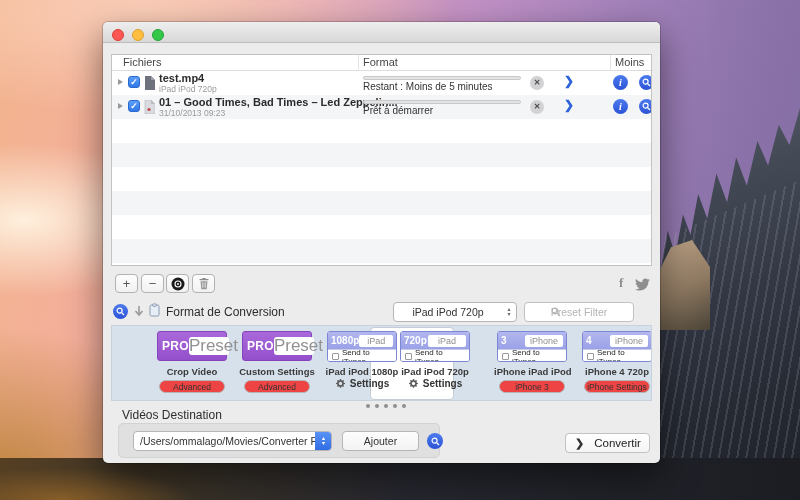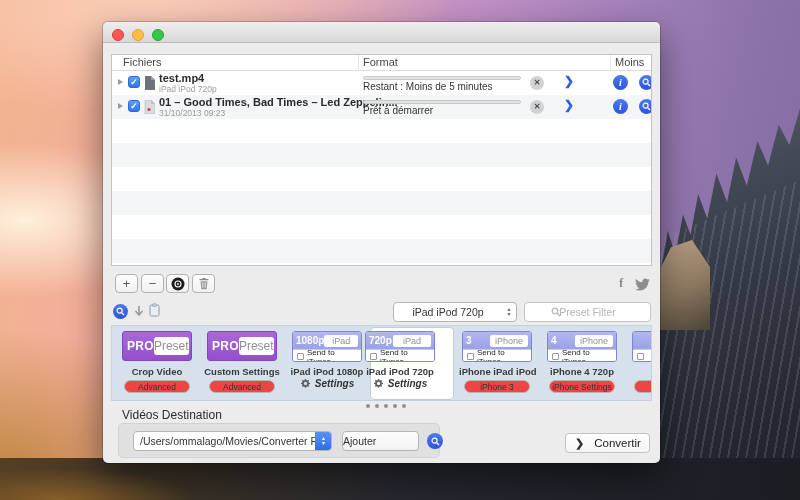--- a/index.html
+++ b/index.html
@@ -85,73 +85,73 @@
   .fmt-mag { position:absolute; left:10px; top:282px; width:15px; height:15px; }
   .fmt-arrow { position:absolute; left:31px; top:282px; }
   .fmt-clip { position:absolute; left:46px; top:281px; }
   .fmt-title { position:absolute; left:63px; top:283px; font-size:12px; color:#2d2d2d; }
   .select-box { position:absolute; background:#fff; border:1px solid #b5b5b5; border-radius:4px;
     font-size:10.5px; color:#333; display:flex; align-items:center; }
   .preset-select { left:290px; top:280px; width:124px; height:20px; }
   .sel-label { flex:1; text-align:center; white-space:nowrap; overflow:hidden; }
   .sel-arrows { width:14px; display:flex; flex-direction:column; align-items:center; line-height:5px;
     font-size:6px; color:#666; }
-  .search-box { position:absolute; left:421px; top:280px; width:127px; height:20px;
+  .search-box { position:absolute; left:421px; top:280px; width:110px; height:20px;
     background:#fff; border:1px solid #c2c2c2; border-radius:4px; }
   .search-box input { position:absolute; inset:0; border:0; background:transparent; text-align:center;
     font-size:10.5px; color:#555; font-family:"Liberation Sans",sans-serif; outline:none; }
   .search-box input::placeholder { color:#b4b4b4; }
   .search-ic { position:absolute; left:26px; top:4px; }
 
   
   .strip { position:absolute; left:8px; top:303px; width:541px; height:76px;
     background:#d6e1eb; border:1px solid #c6d2dd; overflow:hidden; }
   .sel-panel { position:absolute; left:258px; top:1px; width:84px; height:73px;
     background:#fff; border:1px solid #c6ccd3; border-radius:4px; }
-  .pc { position:absolute; top:0; width:76px; height:76px; }
+  .pc { position:absolute; top:0; width:76px; height:76px;margin-left:35px; }
   .pc0{left:7px;} .pc1{left:92px;} .pc2{left:177px;} .pc3{left:250px;} .pc4{left:347px;} .pc5{left:432px;} .pc6{left:517px;}
   .pro-box { position:absolute; left:3px; top:5px; width:70px; height:30px;
     background:linear-gradient(#a968da,#9450cb); border:1px solid #8544bd; border-radius:3px;
     display:flex; align-items:center; justify-content:space-between; padding:0 4px; }
   .pro-badge { color:#fff; font-size:12px; font-weight:bold; letter-spacing:.3px; }
   .pro-chip { background:#fff; border-radius:3px; width:40px; height:18px; text-align:center;
-    line-height:18px; font-size:12px; color:#929292; }
+    line-height:18px; font-size:17px; color:#929292; }
   .dev-box { position:absolute; left:3px; top:5px; width:70px; height:31px;
     border:1px solid #7d86d2; border-radius:3px; overflow:hidden; background:#fff; }
   .dev-top { height:17px; background:linear-gradient(#b2b7ef,#9aa1e6);
     display:flex; align-items:center; justify-content:space-between; padding:6px 3px; }
   .dev-badge { color:#fff; font-size:10px; font-weight:bold; }
   .dev-chip { background:#fff; border-radius:2px; width:38px; height:12px; text-align:center;
     line-height:12px; font-size:9px; color:#8f8f8f; }
   .dev-itunes { height:14px; background:#fff; display:flex; align-items:center; padding:0 4px;
     font-size:8px; color:#222; border-top:1px solid #c6cbe8; }
   .itunes-cb { width:7px; height:7px; border:1px solid #9a9a9a; border-radius:1px; background:#fff; margin-right:3px; flex:0 0 auto; }
   .pc-name { position:absolute; left:0; top:40px; width:100%; text-align:center;
     font-size:9.5px; font-weight:bold; color:#3a3a3a; white-space:nowrap; }
   .pc-pill { position:absolute; left:5px; top:54px; width:66px; height:13px; background:#ef4444;
     border:1px solid #b5b5b5; border-radius:7px; text-align:center; line-height:12px;
     font-size:8.5px; color:#333; }
   .pc-gear-row { position:absolute; left:0; top:52px; width:100%; display:flex;
-    align-items:center; justify-content:center; gap:4px; font-size:10px; font-weight:bold; color:#333;font-style:italic; }
+    align-items:center; justify-content:center; gap:4px; font-size:10px; font-weight:bold; color:#333; }
 
   .dots { position:absolute; left:263px; top:382px; display:flex; gap:5px; }
   .dots span { width:4px; height:4px; border-radius:50%; background:#8f8f8f; }
 
   
   .dest-label { position:absolute; left:19px; top:386px; font-size:12px; color:#2d2d2d; }
   .dest-panel { position:absolute; left:15px; top:401px; width:322px; height:35px;
     background:#e0e0e0; border:1px solid #d2d2d2; border-radius:5px; }
   .dest-select { left:14px; top:7px; width:199px; height:20px; overflow:hidden; }
   .dest-select .sel-label { text-align:left; padding-left:6px; font-size:10.5px; }
   .dest-stepper { width:17px; height:20px; margin:-1px -1px -1px 0; border-radius:0 4px 4px 0;
     background:linear-gradient(#5b94f6,#2f6be4); color:#fff; display:flex; flex-direction:column;
     align-items:center; justify-content:center; font-size:6px; line-height:5px; }
   .ajouter-btn { position:absolute; left:223px; top:7px; width:77px; height:20px;
     background:linear-gradient(#fdfdfd,#f3f3f3); border:1px solid #b5b5b5; border-radius:4px;
-    text-align:left; line-height:18px; font-size:10.5px; color:#333; }
+    text-align:center; line-height:18px; font-size:10.5px; color:#333; }
   .dest-mag { position:absolute; left:308px; top:9px; width:16px; height:16px; }
 
   .convert-btn { position:absolute; left:462px; top:411px; width:85px; height:20px;
     background:linear-gradient(#ffffff,#f4f4f4); border:1px solid #c2c2c2; border-radius:4px;
     display:flex; align-items:center; font-size:11.5px; color:#222; }
   .convert-chev { margin:0 10px 0 9px; font-size:11px; font-weight:bold; color:#333; }
 </style>
 </head>
 <body>
 
@@ -273,20 +273,21 @@
       <svg width="10" height="13" viewBox="0 0 10 13">
           <path d="M5 1v8M1.5 6l3.5 4 3.5-4" fill="none" stroke="#9a9a9a" stroke-width="1.6"></path>
         </svg>
     </span>
     <span class="fmt-clip">
       <svg width="13" height="14" viewBox="0 0 13 14">
           <rect x="1" y="2" width="9" height="11" rx="1.5" fill="#e8eef6" stroke="#8d9ab0" stroke-width="1"></rect>
           <rect x="3.5" y="0.8" width="4" height="2.6" rx="1" fill="#cfd8e6" stroke="#8d9ab0" stroke-width=".8"></rect>
         </svg>
     </span>
+    <span class="fmt-title">Format de Conversion</span>
 
     <div class="select-box preset-select">
       <span class="sel-label">iPad iPod 720p</span>
       <span class="sel-arrows">
           <span>▴</span>
           <span>▾</span>
         </span>
     </div>
     <div class="search-box">
       <svg class="search-ic" width="10" height="10" viewBox="0 0 10 10">

